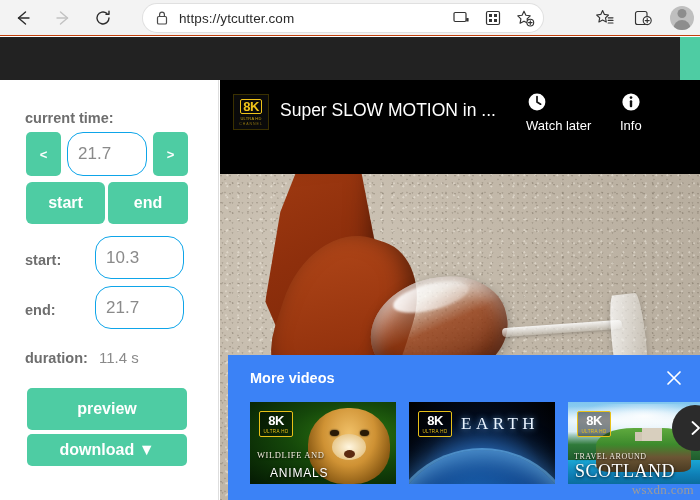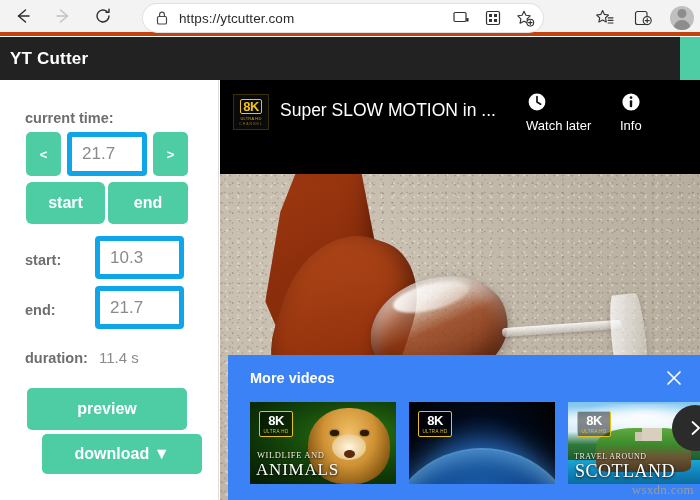--- a/index.html
+++ b/index.html
@@ -9,21 +9,21 @@
     font-family: "Liberation Sans", sans-serif;
     background: #fff;
   }
   #app { position: relative; width: 700px; height: 500px; overflow: hidden; }
 
   
   .browser-bar {
     position: absolute; left: 0; top: 0; width: 700px; height: 36px;
     background: #f3f3f3;
     display: flex; align-items: center;
-    border-bottom: 4px solid #c2410c;
+    border-bottom: 1px solid #c2410c;
   }
   .nav-btn {
     width: 30px; height: 28px;
     display: flex; align-items: center; justify-content: center;
     flex: 0 0 auto;
   }
   .nav-btn svg { display: block; }
   .nav-back { margin-left: 8px; }
   .nav-fwd  { margin-left: 10px; }
   .nav-rel  { margin-left: 10px; }
@@ -101,22 +101,22 @@
     background: #4ecca3;
     color: #fff;
     border: none;
     border-radius: 5px;
     font-family: "Liberation Sans", sans-serif;
     font-weight: bold;
     cursor: pointer;
   }
   .txt-input {
     background: #fff;
-    border: 5px solid #0ea5e9;
-    border-radius: 4px;
+    border: 1px solid #0ea5e9;
+    border-radius: 16px;
     color: #8a8a8a;
     font-size: 17px;
     font-family: "Liberation Sans", sans-serif;
     padding: 0 10px;
     outline: none;
   }
 
   .btn-prev { position: absolute; left: 26px; top: 52px; width: 35px; height: 44px; font-size: 13px; }
   .inp-current { position: absolute; left: 67px; top: 52px; width: 80px; height: 44px; }
   .btn-next { position: absolute; left: 153px; top: 52px; width: 35px; height: 44px; font-size: 13px; }
@@ -129,21 +129,21 @@
   .lbl-end   { position: absolute; left: 25px; top: 222px; }
   .inp-end   { position: absolute; left: 95px; top: 206px; width: 89px; height: 43px; }
 
   .lbl-dur { position: absolute; left: 25px; top: 270px; }
   .dur-val {
     position: absolute; left: 99px; top: 269px;
     color: #8a8a8a; font-size: 15px;
   }
 
   .btn-preview  { position: absolute; left: 27px; top: 308px; width: 160px; height: 42px; font-size: 16px; }
-  .btn-download { position: absolute; left: 42px; top: 354px; width: 160px; height: 40px; font-size: 16px; }
+  .btn-download { position: absolute; left: 27px; top: 354px; width: 160px; height: 32px; font-size: 16px; }
 
   
   .video-area {
     position: absolute; left: 220px; top: 80px; width: 480px; height: 420px;
     background: #000;
     overflow: hidden;
   }
   .yt-top {
     position: absolute; left: 0; top: 0; width: 480px; height: 94px;
     background: linear-gradient(180deg, rgba(0,0,0,0.95) 0%, rgba(0,0,0,0.9) 60%, rgba(0,0,0,0.75) 100%);
@@ -325,23 +325,23 @@
   .t1-eyes span:nth-child(1) { left: 2px; }
   .t1-eyes span:nth-child(2) { left: 32px; }
   .t1-txt1 {
     position: absolute; left: 7px; bottom: 24px;
     color: #f5efe0; font-size: 8.5px; letter-spacing: 0.6px;
     font-family: "Liberation Serif", serif;
     text-shadow: 0 1px 2px #000;
     margin-top: 34px;
   }
   .t1-txt2 {
-    position: absolute; left: 6px; bottom: 4px;
-    color: #ffffff; font-size: 17px; letter-spacing: 0.8px;
-    font-family: Liberation Serif, serif;
+    position: absolute; left: 20px; bottom: 4px;
+    color: #ffffff; font-size: 12px; letter-spacing: 0.8px;
+    font-family: Liberation Sans, sans-serif;
     text-shadow: 0 1px 3px #000;
   }
 
   
   .t2 { background: radial-gradient(ellipse at 50% 115%, #2f7fd0 0%, #0b2f66 28%, #020a1a 62%, #000 100%); }
   .t2-globe {
     position: absolute; left: 50%; top: 58%;
     width: 190px; height: 190px; border-radius: 50%;
     transform: translateX(-50%);
     background: radial-gradient(circle at 48% 34%, #1f6fc0 0%, #0d3f85 40%, #061f4a 70%, #02102a 100%);
@@ -487,21 +487,20 @@
           <path d="M4.5 3.5 h7.5 a2 2 0 0 1 2 2 v9 a2 2 0 0 1 -2 2 h-7.5 a2 2 0 0 1 -2 -2 v-9 a2 2 0 0 1 2 -2 z" fill="none" stroke="#333" stroke-width="1.15"></path>
           <circle cx="14.2" cy="12.6" r="4" fill="#fff" stroke="#333" stroke-width="1.15"></circle>
           <path d="M14.2 10.6 V14.6 M12.2 12.6 H16.2" stroke="#333" stroke-width="1.15" stroke-linecap="round"></path>
         </svg>
       </span>
       <span class="avatar-ic"></span>
     </div>
   </div>
 
   <div class="app-header">
-    <span class="app-title">YT Cutter</span>
     <span class="header-accent"></span>
   </div>
 
   <div class="sidebar">
     <span class="lbl lbl-current">current time:</span>
 
     <button class="teal-btn btn-prev">&lt;</button>
     <input class="txt-input inp-current" value="21.7" style="">
     <button class="teal-btn btn-next">&gt;</button>
 
@@ -589,20 +588,21 @@
           <div class="t1-txt2">ANIMALS</div>
         </div>
 
         <div class="thumb t2">
           <div class="t2-globe"></div>
           <div class="t2-glow"></div>
           <div class="badge8k">
             <b>8K</b>
             <i>ULTRA HD</i>
           </div>
+          <div class="t2-txt">EARTH</div>
         </div>
 
         <div class="thumb t3">
           <div class="t3-clouds"></div>
           <div class="t3-sea"></div>
           <div class="t3-cliff"></div>
           <div class="t3-castle"></div>
           <div class="badge8k">
             <b>8K</b>
             <i>ULTRA HD</i>

